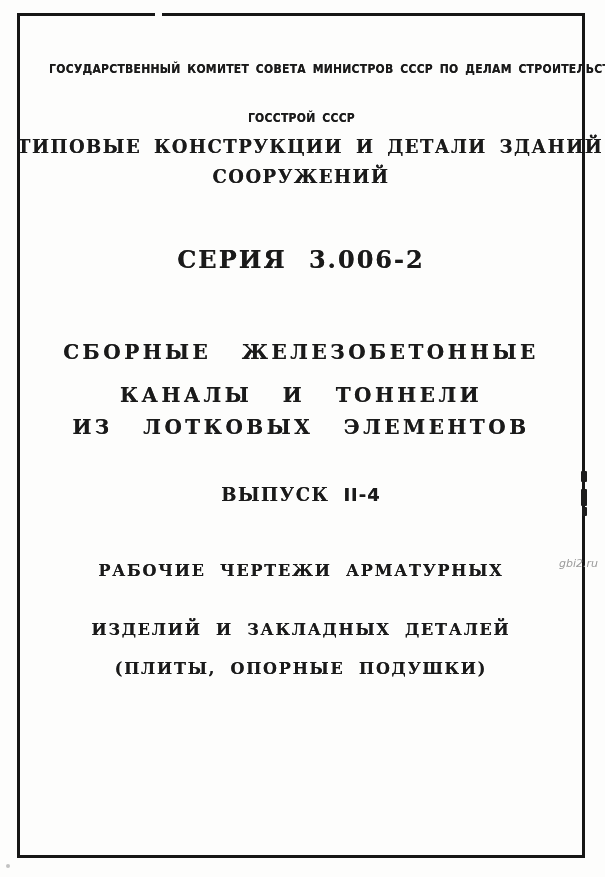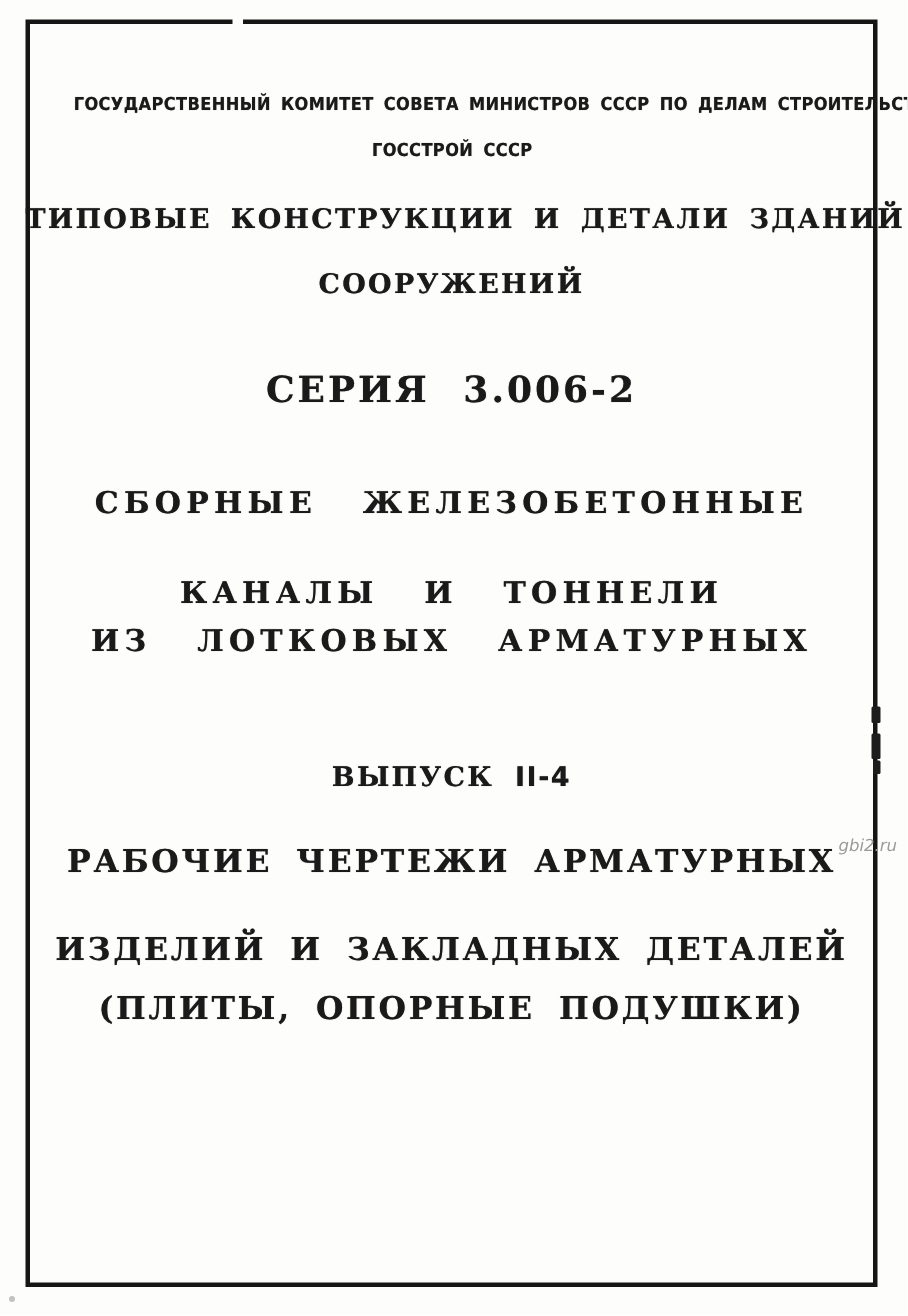--- a/index.html
+++ b/index.html
@@ -41,21 +41,21 @@
   }
   .sans {
     font-family: "DejaVu Sans", "Liberation Sans", sans-serif;
   }
   .authority   { font-size: 12px;   letter-spacing: 0.3px; word-spacing: 3px; }
   .category    { font-size: 18px;   letter-spacing: 1.5px; word-spacing: 5px; }
   .series      { font-size: 24px;   letter-spacing: 2px;   word-spacing: 12px; }
   .title       { font-size: 20px;   letter-spacing: 3.5px; word-spacing: 20px; }
   .issue       { font-size: 18px;   letter-spacing: 1.5px; }
   .issue-num   { margin-left: 14px; letter-spacing: 1px; }
-  .subtitle    { font-size: 21px; letter-spacing: 1.8px; word-spacing: 7px; }
+  .subtitle    { font-size: 16px; letter-spacing: 1.8px; word-spacing: 7px; }
   .watermark {
     position: absolute;
     left: 559px;
     top: 557px;
     z-index: 3;
     font-family: "DejaVu Sans", "Liberation Sans", sans-serif;
     font-size: 11px;
     font-weight: 400;
     color: #9b9b9b;
     white-space: nowrap;
@@ -77,34 +77,34 @@
 
 <div class="page">
 
   <div class="frame"></div>
   <div class="notch"></div>
 
   <div class="line authority sans" style="top:62px">
     <span class="cond">ГОСУДАРСТВЕННЫЙ КОМИТЕТ СОВЕТА МИНИСТРОВ СССР ПО ДЕЛАМ СТРОИТЕЛЬСТВА</span>
   </div>
 
-  <div class="line authority sans" style="top:93px">
+  <div class="line authority sans" style="top:111px">
     <span class="cond">ГОССТРОЙ СССР</span>
   </div>
 
   <div class="line category" style="top:136px">ТИПОВЫЕ КОНСТРУКЦИИ И ДЕТАЛИ ЗДАНИЙ И</div>
-  <div class="line category" style="top:179px">СООРУЖЕНИЙ</div>
+  <div class="line category" style="top:166px">СООРУЖЕНИЙ</div>
 
   <div class="line series" style="top:245px">СЕРИЯ 3.006-2</div>
 
-  <div class="line title" style="top:323px">СБОРНЫЕ ЖЕЛЕЗОБЕТОННЫЕ</div>
+  <div class="line title" style="top:340px">СБОРНЫЕ ЖЕЛЕЗОБЕТОННЫЕ</div>
   <div class="line title" style="top:383px">КАНАЛЫ И ТОННЕЛИ</div>
-  <div class="line title" style="top:415px">ИЗ ЛОТКОВЫХ АРМАТУРНЫХ</div>
+  <div class="line title" style="top:415px">ИЗ ЛОТКОВЫХ ЭЛЕМЕНТОВ</div>
 
-  <div class="line issue" style="top:508px">
+  <div class="line issue" style="top:484px">
     <span>ВЫПУСК</span><span class="issue-num sans">II-4</span>
   </div>
 
   <div class="line subtitle" style="top:561px">РАБОЧИЕ ЧЕРТЕЖИ АРМАТУРНЫХ</div>
   <div class="line subtitle" style="top:620px">ИЗДЕЛИЙ И ЗАКЛАДНЫХ ДЕТАЛЕЙ</div>
   <div class="line subtitle" style="top:659px">(ПЛИТЫ, ОПОРНЫЕ ПОДУШКИ)</div>
 
   <div class="watermark">gbi2.ru</div>
 
   <div class="artifact blob-1"></div>

